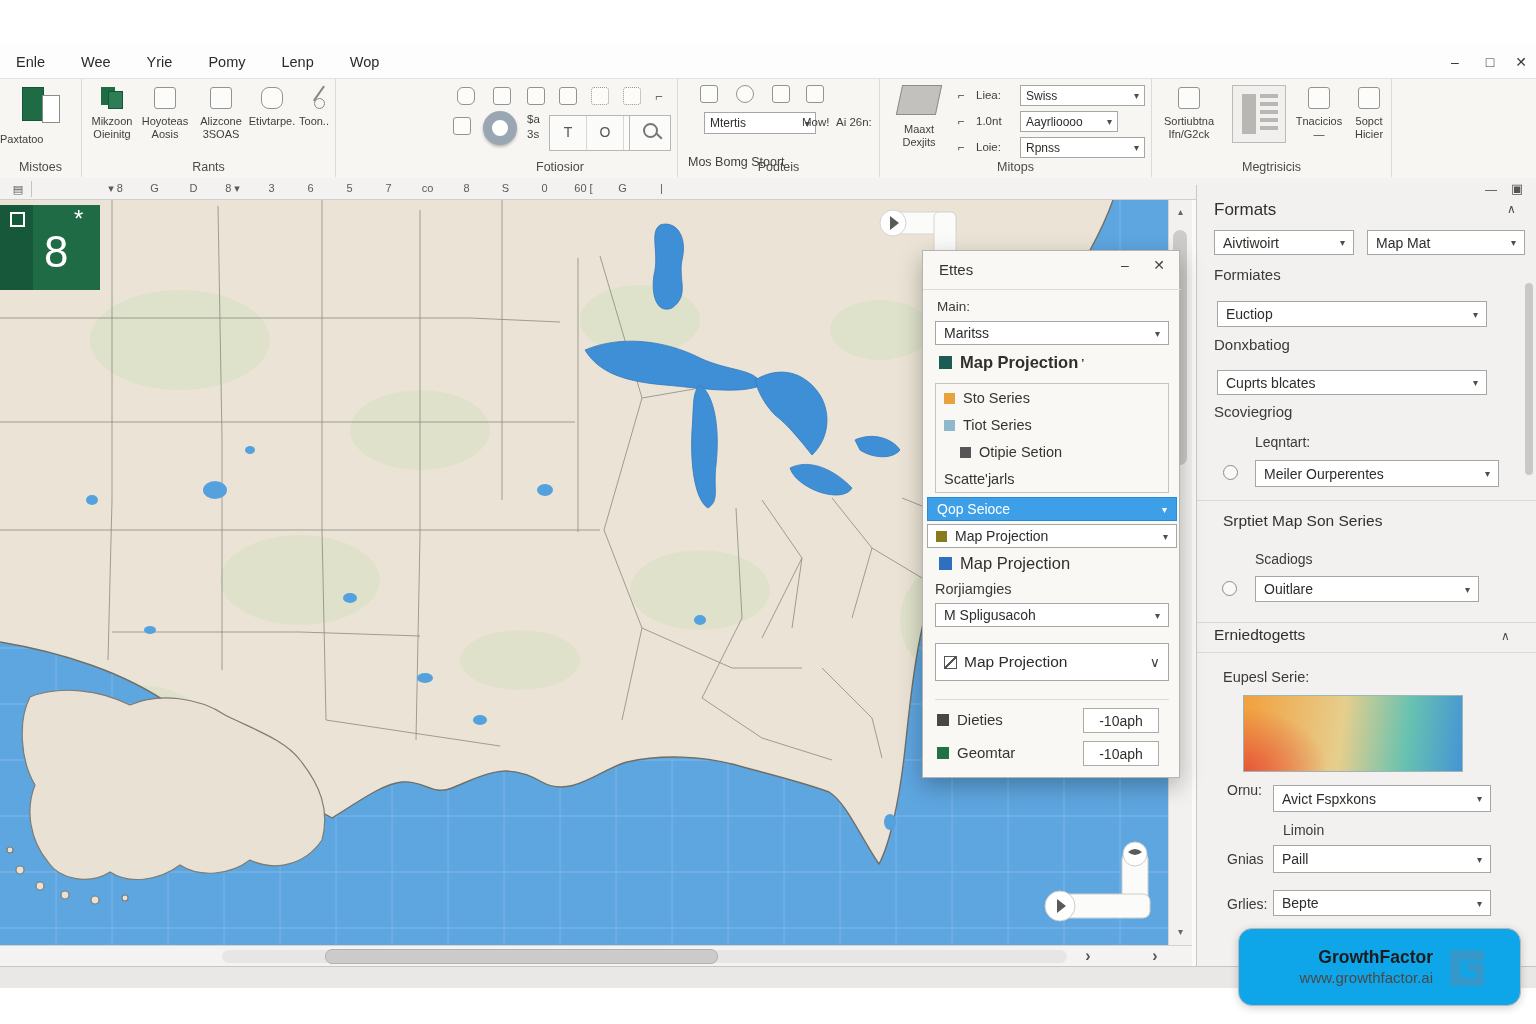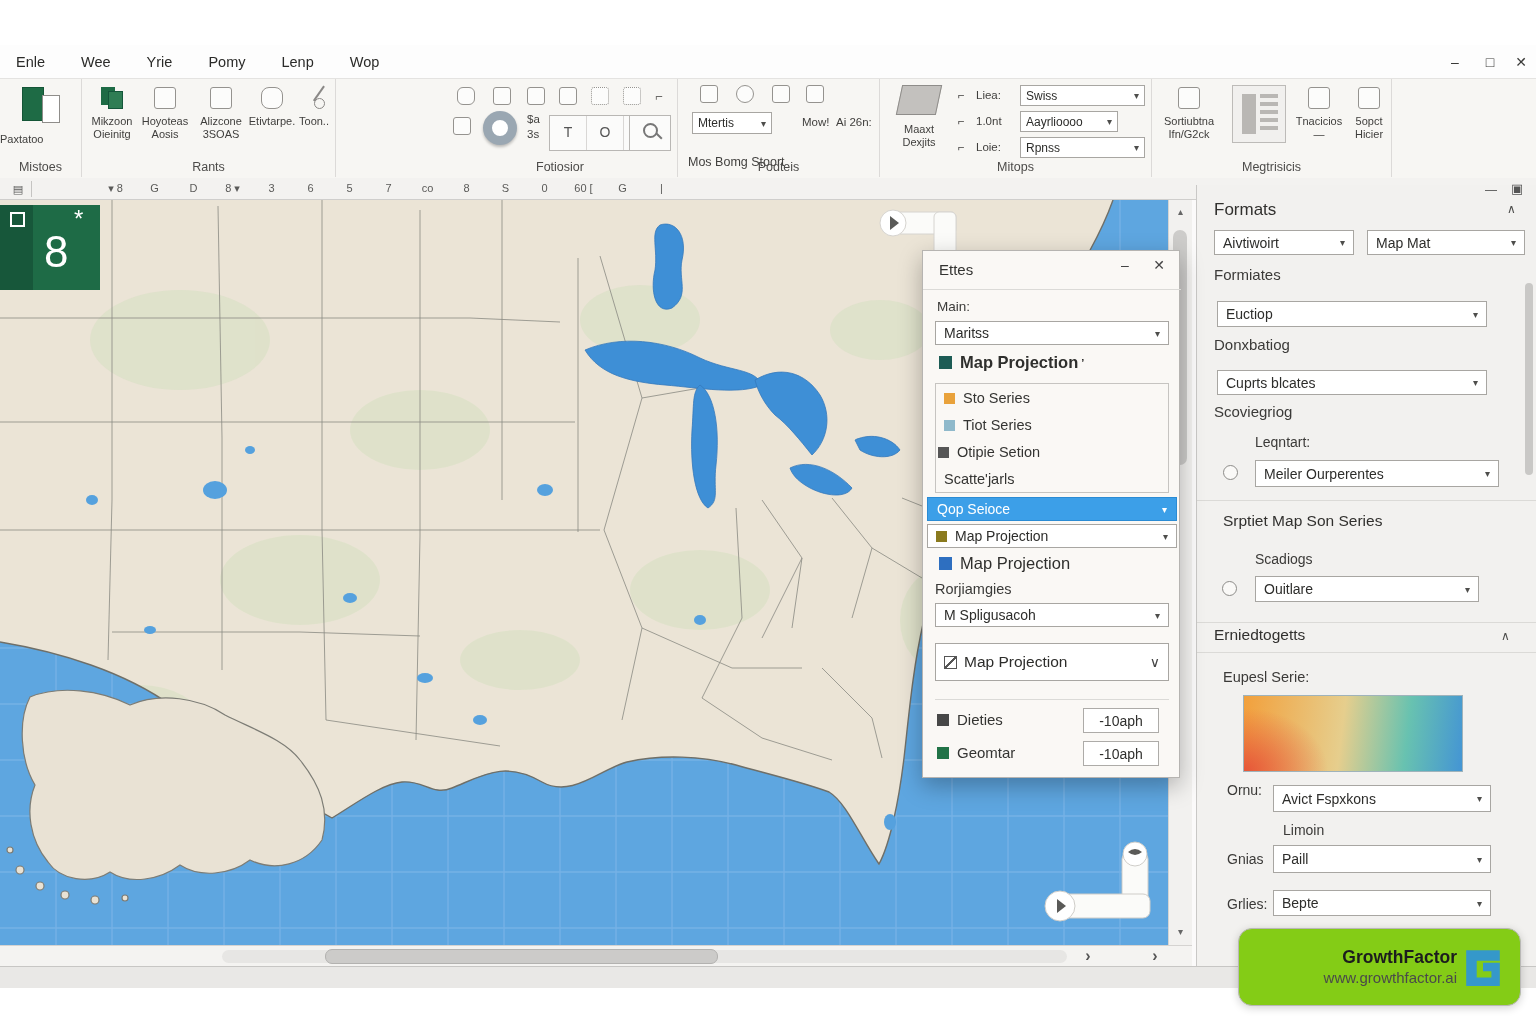--- a/index.html
+++ b/index.html
@@ -51,23 +51,23 @@
   
   .sidebar{position:absolute;left:1196px;top:185px;width:340px;height:781px;background:#f2f1ef;border-left:1px solid #c9c8c6;box-sizing:border-box}
   
   .vscroll{position:absolute;left:1168px;top:200px;width:24px;height:745px;background:#f2f1ef;border-left:1px solid #d6d4d2;box-sizing:border-box}
   .hscroll{position:absolute;left:0;top:945px;width:1192px;height:21px;background:#f4f3f1;border-top:1px solid #d5d3d1;box-sizing:border-box}
   .statusbar{position:absolute;left:0;top:966px;width:1536px;height:22px;background:#e9e8e6;border-top:1px solid #c7c6c4;box-sizing:border-box}
   .arrow{font-size:10px;color:#666;text-align:center}
   
   .greenblk{position:absolute;left:0;top:205px;width:100px;height:85px;background:#1e6b46;z-index:5}
   
-  .card{position:absolute;left:1238px;top:928px;width:283px;height:78px;background:#84cc16;border:1.5px solid #b9b8b6;border-radius:14px;
-        box-shadow:0 2px 8px rgba(0,0,0,.18);z-index:50;display:flex;align-items:center;justify-content:flex-end;gap:5px;
-        padding-right:16px;box-sizing:border-box}
+  .card{position:absolute;left:1238px;top:928px;width:283px;height:78px;background:#0ea5e9;border:1.5px solid #b9b8b6;border-radius:14px;
+        box-shadow:0 2px 8px rgba(0,0,0,.18);z-index:50;display:flex;align-items:center;justify-content:flex-end;gap:13px;
+        padding-right:32px;box-sizing:border-box}
   .cardtxt{text-align:right}
   .cardtitle{font-size:17.5px;font-weight:bold;color:#1c1c1e;line-height:22px}
   .cardurl{font-size:15px;color:#4a4a4a;line-height:20px}
 </style>
 </head>
 <body>
 
 <div class="win"></div>
 
 <div class="menubar">
@@ -148,21 +148,21 @@
       <div class="mag"></div>
     </div>
     <div class="glabel">Fotiosior</div>
   </div>
 
   <div class="rgroup" style="left:678px;width:202px">
     <div class="ri sm" style="position:absolute;left:22px;top:6px"></div>
     <div class="ri sm" style="position:absolute;left:58px;top:6px;border-radius:50%"></div>
     <div class="ri sm" style="position:absolute;left:94px;top:6px"></div>
     <div class="ri sm" style="position:absolute;left:128px;top:6px"></div>
-    <div class="rsel" style="left:14px;top:33px;width:80px;height:22px">
+    <div class="rsel" style="left:26px;top:33px;width:112px;height:22px">
       <span>Mtertis</span>
       <span class="cv">▾</span>
     </div>
     <div class="tinytxt" style="left:124px;top:37px">Mow!</div>
     <div class="tinytxt" style="left:158px;top:37px">Ai 26n:</div>
     <div class="tinytxt" style="left:10px;top:76px;font-size:12.5px">Mos Bomg Stoort</div>
     <div class="glabel">Podteis</div>
   </div>
 
   <div class="rgroup" style="left:880px;width:272px">
@@ -336,21 +336,21 @@
 
   <div style="position:absolute;left:12px;top:132px;width:234px;height:110px;border:1px solid #c6c4c1;box-sizing:border-box">
     <div class="drow" style="left:8px;top:6px;position:absolute">
       <span class="sw" style="background:#e9a23b"></span>
       <span>Sto Series</span>
     </div>
     <div class="drow" style="left:8px;top:33px;position:absolute">
       <span class="sw" style="background:#8fb9cb"></span>
       <span>Tiot Series</span>
     </div>
-    <div class="drow" style="left:2px;top:60px;position:absolute">
+    <div class="drow" style="left:24px;top:60px;position:absolute">
       <span class="sw" style="background:#565656"></span>
       <span>Otipie Setion</span>
     </div>
     <div class="drow" style="left:8px;top:87px;position:absolute">
       <span>Scatte'jarls</span>
     </div>
   </div>
 
   <div style="position:absolute;left:4px;top:246px;width:250px;height:24px;background:#3c9fe8;border:1px solid #2a8bd4;display:flex;align-items:center;justify-content:space-between;padding:0 9px;box-sizing:border-box">
     <span style="font-size:14px;color:#fff">Qop Seioce</span>

